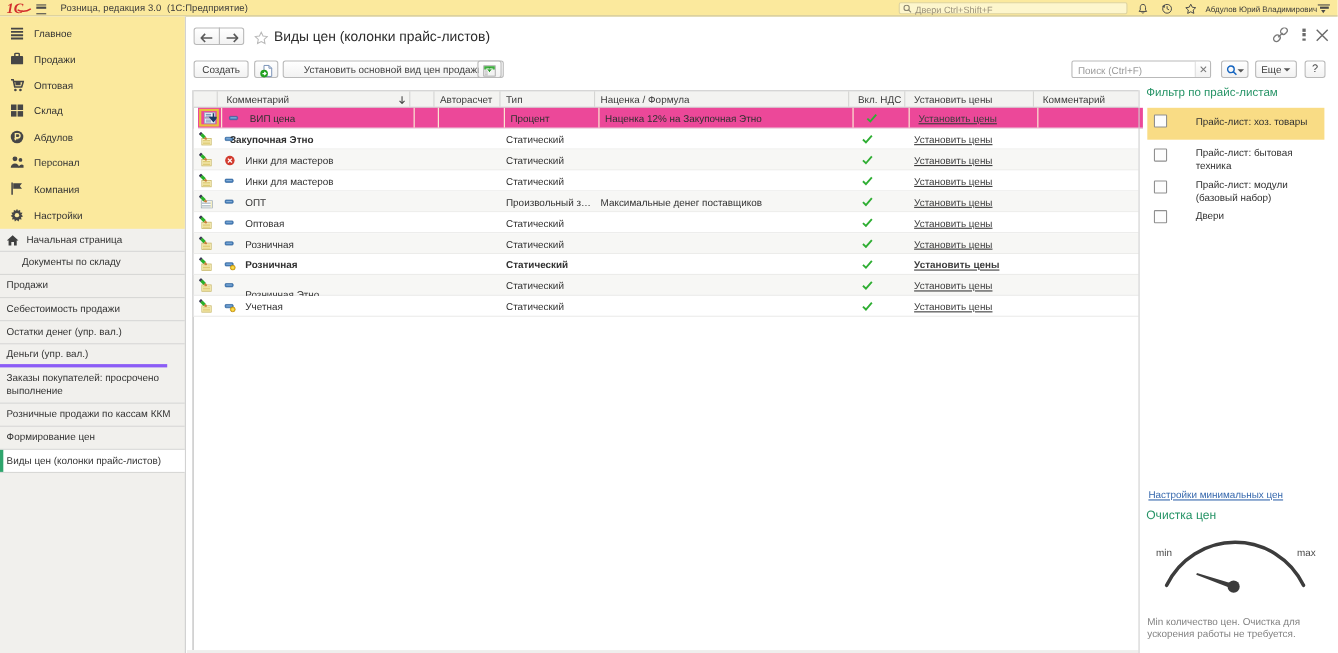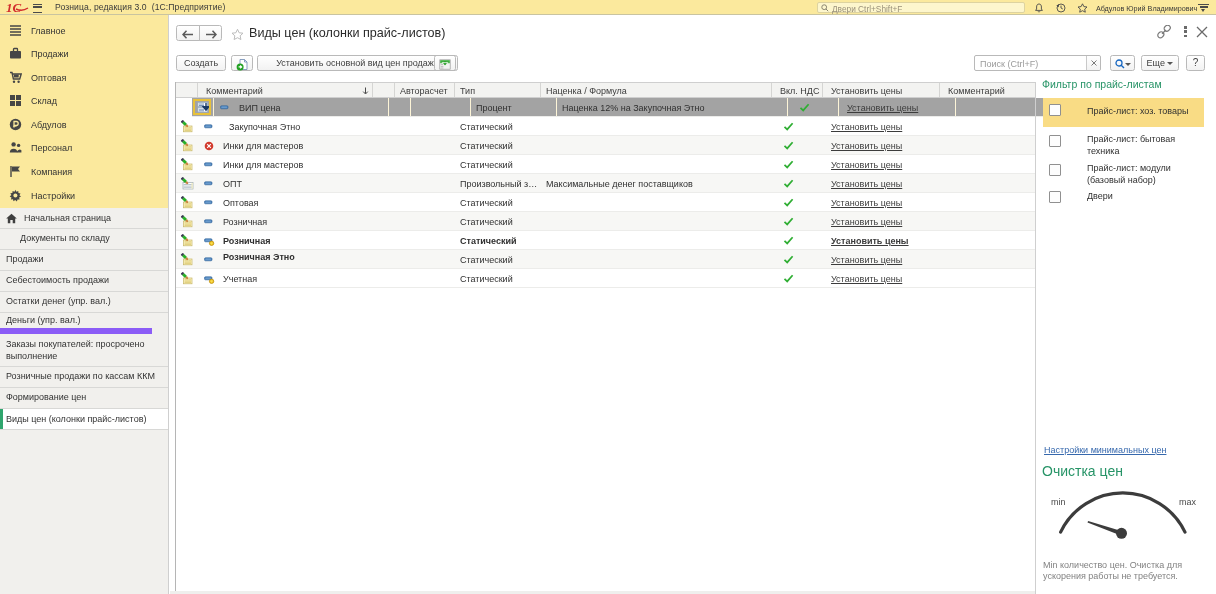--- a/index.html
+++ b/index.html
@@ -127,21 +127,21 @@
   </div>
 <div class="abs" style="left:0;top:250px;width:168px;height:21px;border-bottom:1px solid #d8d8d6;box-sizing:border-box">
     <div class="abs" style="left:6px;top:50%;transform:translateY(-50%);color:#333;width:158px;line-height:11.5px">Продажи</div>
   </div>
 <div class="abs" style="left:0;top:271px;width:168px;height:21px;border-bottom:1px solid #d8d8d6;box-sizing:border-box">
     <div class="abs" style="left:6px;top:50%;transform:translateY(-50%);color:#333;width:158px;line-height:11.5px">Себестоимость продажи</div>
   </div>
 <div class="abs" style="left:0;top:292px;width:168px;height:21px;border-bottom:1px solid #d8d8d6;box-sizing:border-box">
     <div class="abs" style="left:6px;top:50%;transform:translateY(-50%);color:#333;width:158px;line-height:11.5px">Остатки денег (упр. вал.)</div>
   </div>
-<div class="abs" style="left:0;top:313px;width:152px;height:21px;border-bottom:6px solid #8b5cf6;box-sizing:border-box">
+<div class="abs" style="left:0;top:313px;width:152px;height:21px;border-bottom:3px solid #8b5cf6;box-sizing:border-box">
     <div class="abs" style="left:6px;top:50%;transform:translateY(-50%);color:#333;width:158px;line-height:11.5px">Деньги (упр. вал.)</div>
   </div>
 <div class="abs" style="left:0;top:334px;width:168px;height:33px;border-bottom:1px solid #d8d8d6;box-sizing:border-box">
     <div class="abs" style="left:6px;top:50%;transform:translateY(-50%);color:#333;width:158px;line-height:11.5px">Заказы покупателей: просрочено выполнение</div>
   </div>
 <div class="abs" style="left:0;top:367px;width:168px;height:21px;border-bottom:1px solid #d8d8d6;box-sizing:border-box">
     <div class="abs" style="left:6px;top:50%;transform:translateY(-50%);color:#333;width:158px;line-height:11.5px">Розничные продажи по кассам ККМ</div>
   </div>
 <div class="abs" style="left:0;top:388px;width:168px;height:21px;border-bottom:1px solid #d8d8d6;box-sizing:border-box">
     <div class="abs" style="left:6px;top:50%;transform:translateY(-50%);color:#333;width:158px;line-height:11.5px">Формирование цен</div>
@@ -233,21 +233,21 @@
 <div class="abs" style="left:284px;top:3px;color:#3c3c3c">Тип</div>
 <div class="abs" style="left:370px;top:3px;color:#3c3c3c">Наценка / Формула</div>
 <div class="abs" style="left:604px;top:3px;color:#3c3c3c">Вкл. НДС</div>
 <div class="abs" style="left:655px;top:3px;color:#3c3c3c">Установить цены</div>
 <div class="abs" style="left:772px;top:3px;color:#3c3c3c">Комментарий</div>
 <div class="abs" style="left:224px;top:3px;color:#3c3c3c">Авторасчет</div>
 <svg class="abs" style="left:186px;top:4px" width="7" height="8" viewBox="0 0 7 8">
         <path d="M3.5 0.5 L3.5 6.5 M1.2 4.6 L3.5 7 L5.8 4.6" stroke="#4a4a4a" stroke-width="1" fill="none"></path>
       </svg>
 </div>
-<div class="abs" style="left:16px;top:16px;width:100%;height:19px;background:#a3a3a3;border-bottom:1px solid #ececea;box-sizing:border-box">
+<div class="abs" style="left:4px;top:16px;width:100%;height:19px;background:#ec4899;border-bottom:1px solid #ececea;box-sizing:border-box">
 <div class="abs" style="left:21px;top:0;width:1px;height:18px;background:#fdf5d8"></div>
 <div class="abs" style="left:196px;top:0;width:1px;height:18px;background:#fdf5d8"></div>
 <div class="abs" style="left:218px;top:0;width:1px;height:18px;background:#fdf5d8"></div>
 <div class="abs" style="left:278px;top:0;width:1px;height:18px;background:#fdf5d8"></div>
 <div class="abs" style="left:364px;top:0;width:1px;height:18px;background:#fdf5d8"></div>
 <div class="abs" style="left:595px;top:0;width:1px;height:18px;background:#fdf5d8"></div>
 <div class="abs" style="left:646px;top:0;width:1px;height:18px;background:#fdf5d8"></div>
 <div class="abs" style="left:763px;top:0;width:1px;height:18px;background:#fdf5d8"></div>
 <div class="abs" style="left:4px;top:2px">
         <svg width="15" height="15" viewBox="0 0 15 15">
@@ -285,21 +285,21 @@
             <path d="M4.4 9.2 h1.2 L5 10.1 Z" fill="#f0f0f0"></path>
           </g>
         </svg>
       </div>
 <div class="abs" style="left:28px;top:4.5px">
         <svg width="11" height="10" viewBox="0 0 11 10">
           <rect x="0.5" y="2.8" width="7.5" height="3" rx="1" fill="#4f86c0" stroke="#2d5f96" stroke-width="0.6"></rect>
           <rect x="1.5" y="3.7" width="5.5" height="0.9" rx="0.45" fill="#85aed6"></rect>
         </svg>
       </div>
-<div class="abs" style="left:53px;top:5px;font-weight:normal;color:#303030">Закупочная Этно</div>
+<div class="abs" style="left:33px;top:5px;font-weight:bold;color:#303030">Закупочная Этно</div>
 <div class="abs" style="left:284px;top:5px;font-weight:normal;color:#303030;width:77px;overflow:hidden;white-space:nowrap">Статический</div>
 <svg class="abs" style="left:607px;top:5px" width="11" height="9" viewBox="0 0 11 9">
         <path d="M1.5 4.8 L4.2 7.4 L9.6 1.2" fill="none" stroke="#2fae33" stroke-width="1.7"></path>
       </svg>
 <div class="abs" style="left:655px;top:5px;font-weight:normal;color:#3c3c3c;text-decoration:underline">Установить цены</div>
 </div>
 <div class="abs" style="left:0;top:54px;width:100%;height:19px;background:#f7f7f5;border-bottom:1px solid #ececea;box-sizing:border-box">
 <div class="abs" style="left:4px;top:2px">
         <svg width="15" height="15" viewBox="0 0 15 15">
           <rect x="3.5" y="7" width="8.5" height="5.8" fill="#fdf4c2" stroke="#c5b565" stroke-width="0.7"></rect>
@@ -472,21 +472,21 @@
             <path d="M4.4 9.2 h1.2 L5 10.1 Z" fill="#f0f0f0"></path>
           </g>
         </svg>
       </div>
 <div class="abs" style="left:28px;top:4.5px">
         <svg width="11" height="10" viewBox="0 0 11 10">
           <rect x="0.5" y="2.8" width="7.5" height="3" rx="1" fill="#4f86c0" stroke="#2d5f96" stroke-width="0.6"></rect>
           <rect x="1.5" y="3.7" width="5.5" height="0.9" rx="0.45" fill="#85aed6"></rect>
         </svg>
       </div>
-<div class="abs" style="left:47px;top:2px;font-weight:bold;color:#303030">Розничная Этно</div>
+<div class="abs" style="left:47px;top:13px;font-weight:normal;color:#303030">Розничная Этно</div>
 <div class="abs" style="left:284px;top:5px;font-weight:normal;color:#303030;width:77px;overflow:hidden;white-space:nowrap">Статический</div>
 <svg class="abs" style="left:607px;top:5px" width="11" height="9" viewBox="0 0 11 9">
         <path d="M1.5 4.8 L4.2 7.4 L9.6 1.2" fill="none" stroke="#2fae33" stroke-width="1.7"></path>
       </svg>
 <div class="abs" style="left:655px;top:5px;font-weight:normal;color:#3c3c3c;text-decoration:underline">Установить цены</div>
 </div>
 <div class="abs" style="left:0;top:187px;width:100%;height:19px;background:#ffffff;border-bottom:1px solid #ececea;box-sizing:border-box">
 <div class="abs" style="left:4px;top:2px">
         <svg width="15" height="15" viewBox="0 0 15 15">
           <rect x="3.5" y="7" width="8.5" height="5.8" fill="#fdf4c2" stroke="#c5b565" stroke-width="0.7"></rect>
@@ -522,21 +522,21 @@
 <div class="abs" style="left:1043px;top:98px;width:161px;height:29px;background:#f9dc85"></div>
 <div class="abs" style="left:1049px;top:104px;width:10px;height:10px;background:#fdfdfd;border:1px solid #909090;border-radius:1px"></div>
 <div class="abs" style="left:1087px;top:105px;width:118px;line-height:12px;color:#303030">Прайс-лист: хоз. товары</div>
 <div class="abs" style="left:1049px;top:134.5px;width:10px;height:10px;background:#fdfdfd;border:1px solid #909090;border-radius:1px"></div>
 <div class="abs" style="left:1087px;top:132.5px;width:118px;line-height:12px;color:#303030">Прайс-лист: бытовая техника</div>
 <div class="abs" style="left:1049px;top:163.5px;width:10px;height:10px;background:#fdfdfd;border:1px solid #909090;border-radius:1px"></div>
 <div class="abs" style="left:1087px;top:161.5px;width:118px;line-height:12px;color:#303030">Прайс-лист: модули (базовый набор)</div>
 <div class="abs" style="left:1049px;top:190.5px;width:10px;height:10px;background:#fdfdfd;border:1px solid #909090;border-radius:1px"></div>
 <div class="abs" style="left:1087px;top:190px;width:118px;line-height:12px;color:#303030">Двери</div>
 <div class="abs" style="left:1044px;top:445px;color:#3668ad;text-decoration:underline">Настройки минимальных цен</div>
-<div class="abs" style="left:1042px;top:463px;font-size:14px;color:#279467">Очистка цен</div>
+<div class="abs" style="left:1042px;top:463px;font-size:11px;color:#279467">Очистка цен</div>
 <svg class="abs" style="left:1040px;top:485px" width="170" height="62" viewBox="0 0 170 62">
 <path d="M 20.6 47.1 A 69 69 0 0 1 145 47.1" fill="none" stroke="#3c3c3c" stroke-width="3.2" stroke-linecap="round"></path>
 <polygon points="80.8,50.4 82.2,46.2 48.1,35.9 47.5,37.4" fill="#3c3c3c"></polygon>
 <circle cx="81.5" cy="48.3" r="5.5" fill="#3c3c3c"></circle>
 </svg>
 <div class="abs" style="left:1051px;top:496.5px;color:#4a4a4a">min</div>
 <div class="abs" style="left:1179px;top:496.5px;color:#4a4a4a">max</div>
 <div class="abs" style="left:1043px;top:560px;width:150px;line-height:10.5px;color:#828282">Min количество цен. Очистка для ускорения работы не требуется.</div>
 
 </body></html>

